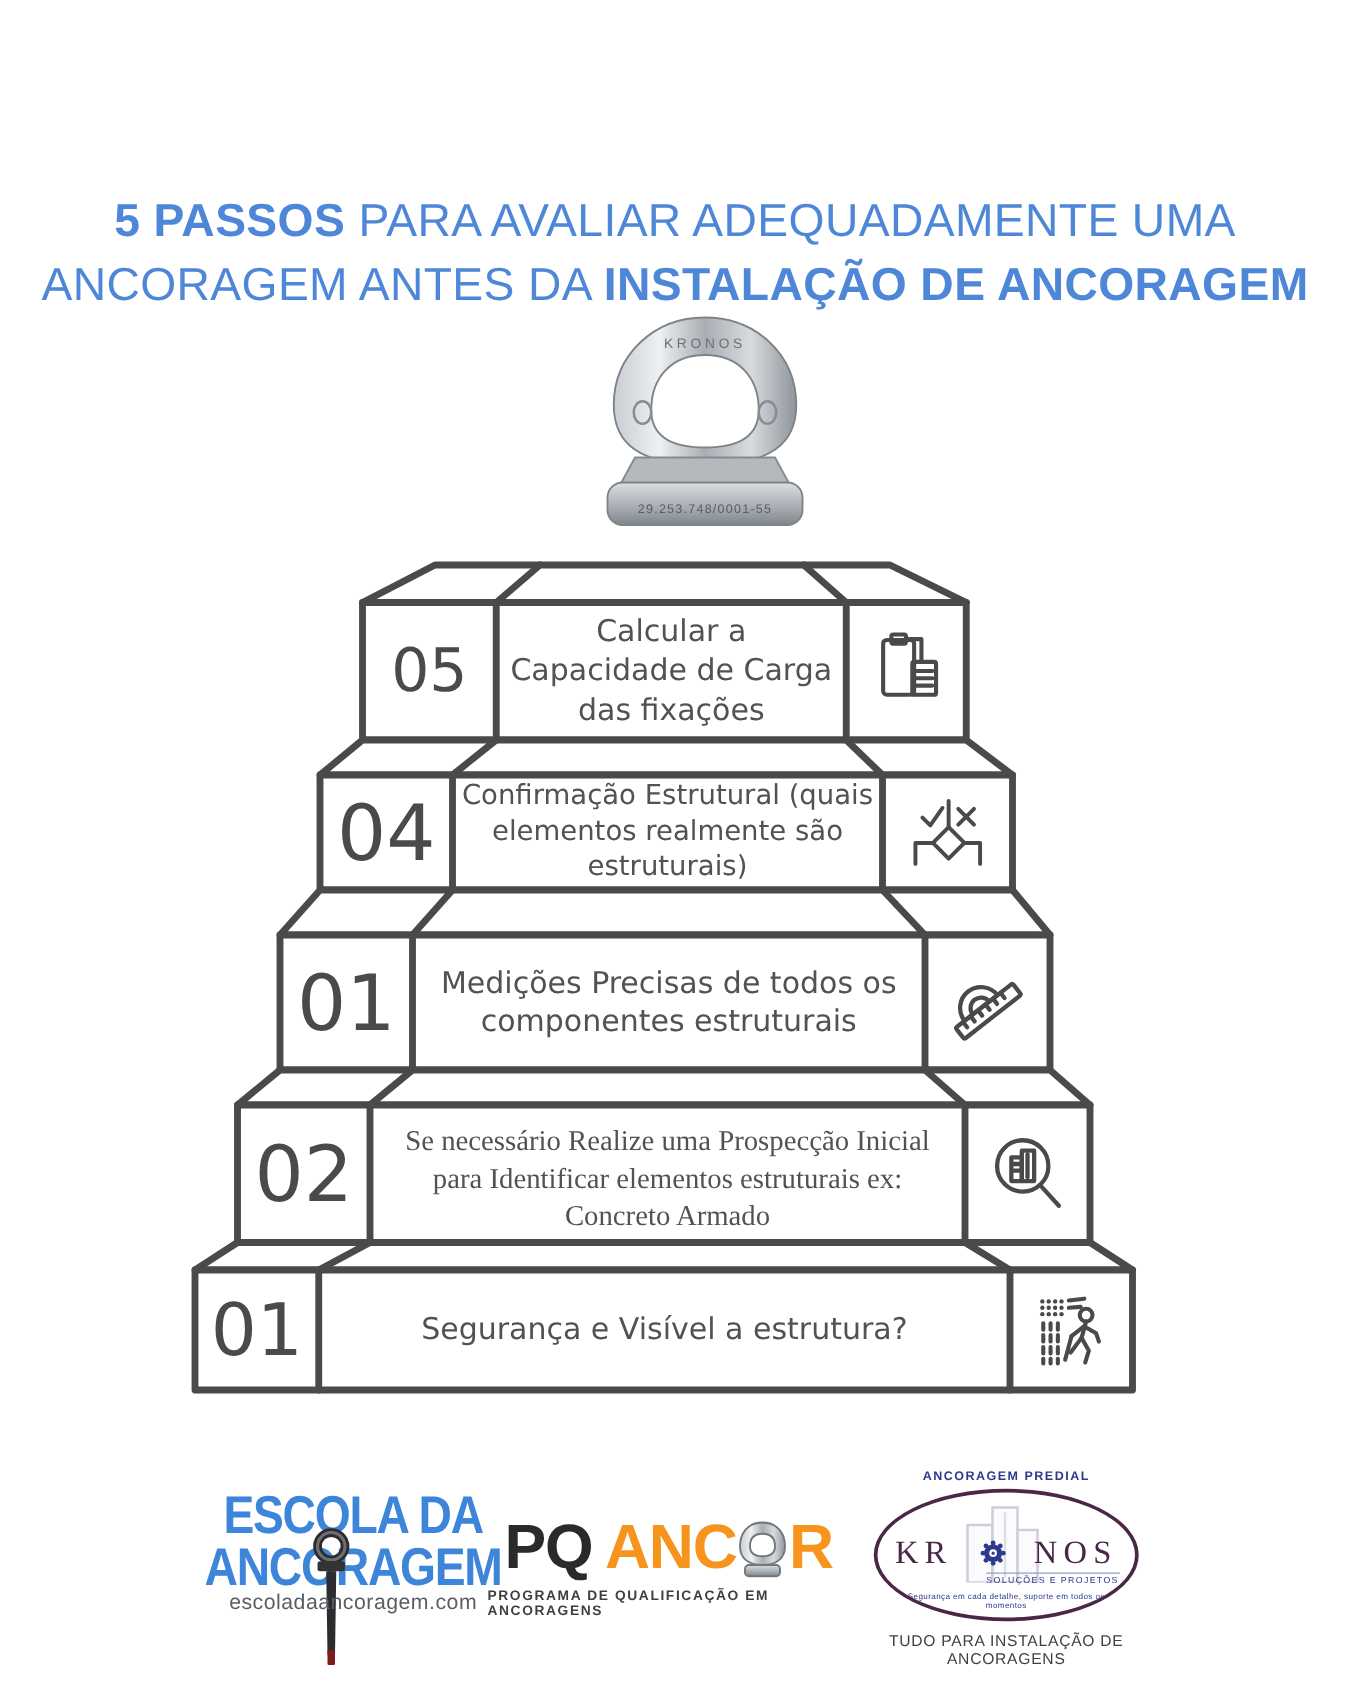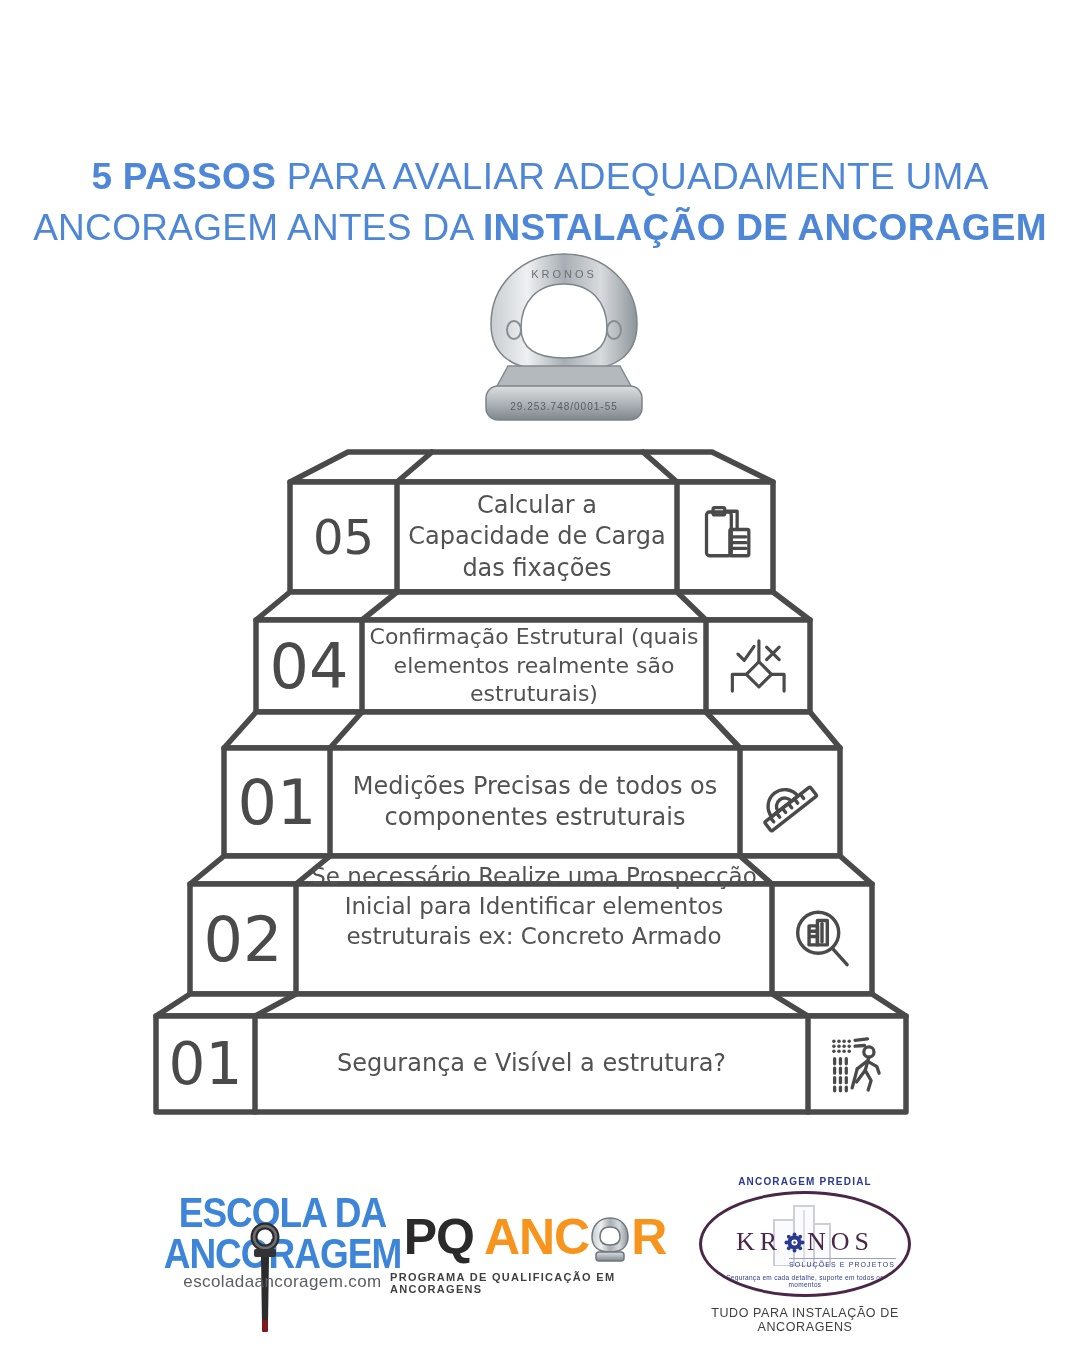--- a/index.html
+++ b/index.html
@@ -42,21 +42,21 @@
   .pq-orange{color:var(--orange);}
   .pq-ring{width:40px;height:48px;margin:0 1px -2px 1px;}
   .pq-sub{margin-top:9px;font-size:11px;font-weight:700;letter-spacing:1.3px;color:#3f3f3f;}
 
   .kronos{position:absolute;left:693px;top:1176px;width:224px;text-align:center;}
   .kr-head{font-size:10px;font-weight:700;color:var(--kronos-blue);letter-spacing:1.2px;}
   .kr-ellipse{position:relative;width:206px;height:100px;margin:4px auto 0;
               border:3.5px solid var(--kronos-purple);border-radius:50%;background:#fff;overflow:hidden;}
   .kr-build{position:absolute;left:58px;top:6px;width:90px;height:66px;}
   .kr-name{position:absolute;left:0;right:0;top:33px;display:flex;justify-content:center;align-items:center;
-           font-family:"Liberation Serif",serif;font-size:26px;color:var(--kronos-purple);letter-spacing:5px;}
+           font-family:"Liberation Serif",serif;font-size:26px;color:var(--kronos-purple);letter-spacing:5px;gap:20px;}
   .kr-gear{width:21px;height:21px;margin:0 2px;}
   .kr-sub{position:absolute;left:42%;top:64px;width:52%;font-size:7px;color:var(--kronos-blue);
           letter-spacing:1.1px;border-top:1px solid #9aa0c4;padding-top:2px;}
   .kr-tag{position:absolute;left:8%;top:80px;width:84%;font-size:6.5px;color:var(--kronos-blue);letter-spacing:.3px;}
   .kr-foot{margin-top:9px;font-size:12.5px;color:#3f3f3f;letter-spacing:.6px;}
 </style>
 </head>
 <body>
 
 <div id="canvas">
@@ -179,21 +179,21 @@
           <line class="sk" x1="52" y1="52" x2="52" y2="59"></line>
         <line class="sk" x1="62" y1="52" x2="62" y2="59"></line>
           <line class="sk" x1="72" y1="52" x2="72" y2="59"></line>
         <path class="sk" d="M24,52 A22,22 0 0 1 68,52 Z"></path>
         <path class="sk" d="M35,52 A11,11 0 0 1 57,52"></path>
       </g>
     </svg>
   </div>
 
   <div class="ov num" style="left:190px;top:884px;width:106px;height:110px;font-size:62px;">02</div>
-  <div class="ov stx" style="left:296px;top:852px;width:476px;height:110px;font-size:23px;padding:0 10px;box-sizing:border-box;">Se necessário Realize uma Prospecção Inicial para Identificar elementos estruturais ex: Concreto Armado</div>
+  <div class="ov stx" style="left:296px;top:888px;width:476px;height:110px;font-size:23px;padding:0 10px;box-sizing:border-box;font-family:Liberation Serif, serif;">Se necessário Realize uma Prospecção Inicial para Identificar elementos estruturais ex: Concreto Armado</div>
   <div class="ov" style="left:772px;top:884px;width:100px;height:110px;">
     <svg class="icon-svg" viewBox="0 0 100 100">
       <circle class="sk" cx="45" cy="42" r="27"></circle>
       <line class="sk" x1="64" y1="63" x2="83" y2="84" stroke-width="6"></line>
       <rect class="sk" x="33" y="33" width="11" height="25"></rect>
       <rect class="sk" x="44" y="26" width="13" height="32"></rect>
       <line class="sk" x1="35" y1="40" x2="42" y2="40"></line>
         <line class="sk" x1="35" y1="47" x2="42" y2="47"></line>
       <line class="sk" x1="50" y1="30" x2="50" y2="54"></line>
     </svg>

